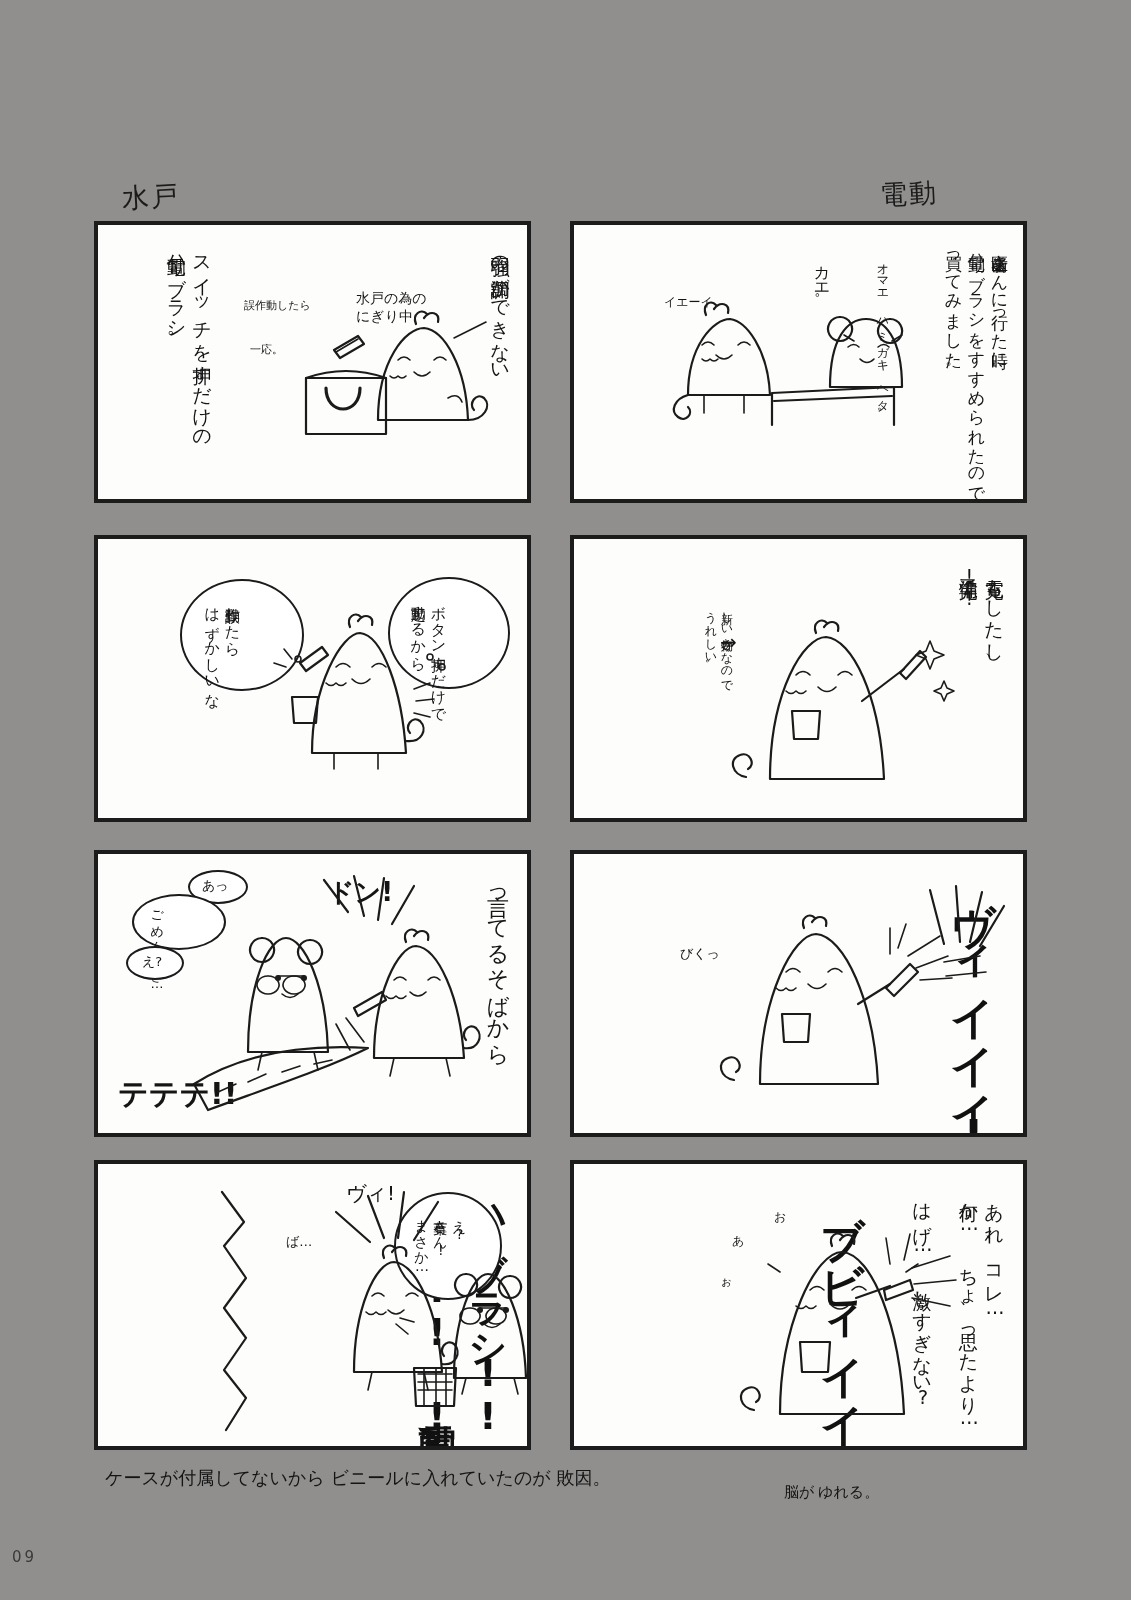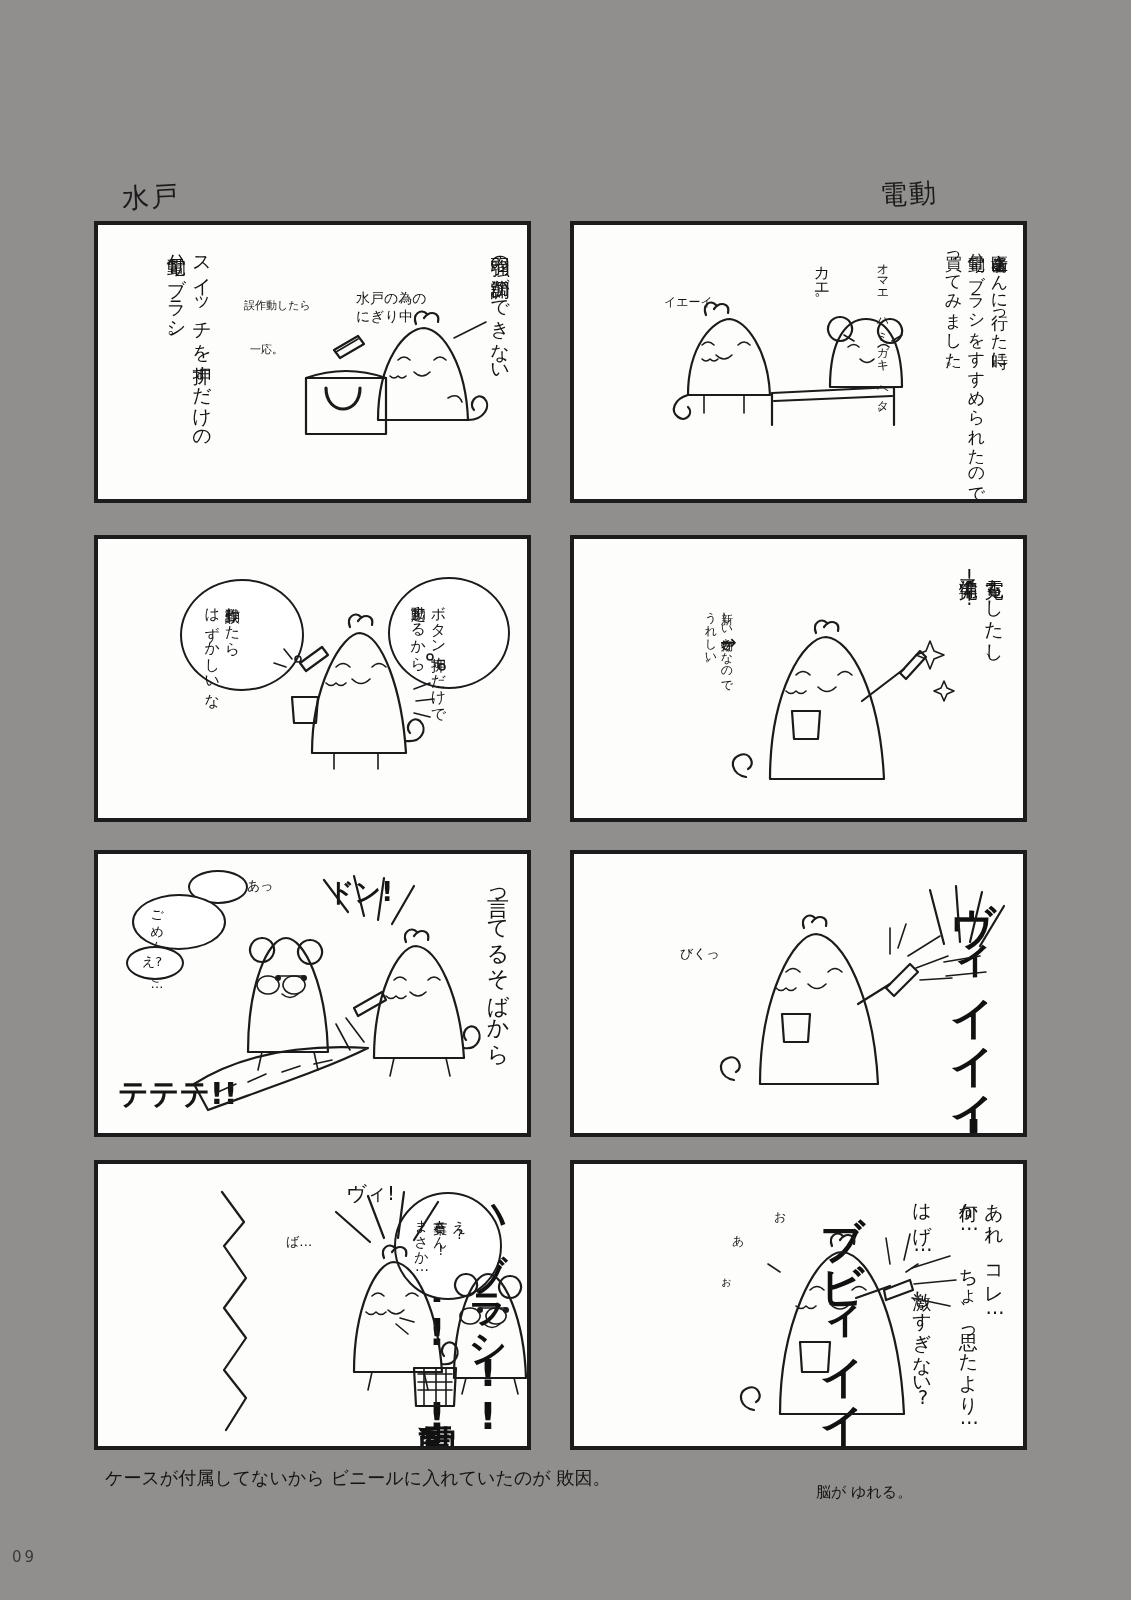--- a/index.html
+++ b/index.html
@@ -258,21 +258,21 @@
       <path class="ln1" d="M204 64 L212 40 M196 70 L196 44"></path>
     </svg>
   </div>
 
   <div class="panel" style="left:94px;top:850px;width:437px;height:287px;">
     <div class="vtext s22" style="right:14px;top:24px;">言ってるそばから</div>
     <div class="htext" style="left:230px;top:22px;font-size:26px;font-weight:bold;">ドン!</div>
     <div class="htext" style="left:20px;top:220px;font-size:30px;font-weight:bold;">テテテ!!</div>
 
     <div class="bubble" style="left:90px;top:16px;width:60px;height:34px;"></div>
-    <div class="htext" style="left:104px;top:24px;font-size:13px;margin-left:45px;">あっ</div>
+    <div class="htext" style="left:104px;top:24px;font-size:13px;">あっ</div>
 
     <div class="bubble" style="left:34px;top:40px;width:94px;height:56px;"></div>
     <div class="vtext s13" style="left:50px;top:48px;">ごめんなさ…</div>
 
     <div class="bubble" style="left:28px;top:92px;width:58px;height:34px;"></div>
     <div class="htext" style="left:44px;top:100px;font-size:13px;">え?</div>
 
     <svg class="art" style="left:80px;top:18px;" width="340" height="260" viewBox="0 0 340 260">
 
       <path class="ln" d="M146 8 L170 40 M176 4 L186 44 M206 6 L200 48 M236 14 L214 52"></path>
@@ -376,16 +376,16 @@
 
       <path class="ln" d="M196 186 L238 186 L236 224 L198 224 Z"></path>
       <path class="ln1" d="M200 192 L234 192 M200 200 L234 200 M200 208 L234 208"></path>
       <path class="ln1" d="M206 186 L206 224 M218 186 L218 224 M228 186 L228 224"></path>
 
       <path class="ln1" d="M190 152 l-12 -10 M196 140 l-14 -4"></path>
     </svg>
   </div>
 
   <div class="footnote" style="left:105px;top:1466px;">ケースが付属してないから ビニールに入れていたのが 敗因。</div>
-  <div class="footnote" style="left:816px;top:1483px;font-size:15px;">脳が ゆれる。</div>
+  <div class="footnote" style="left:784px;top:1483px;font-size:15px;font-family:Liberation Serif, serif;">脳が ゆれる。</div>
 
   <div class="pagenum">09</div>
 </div>
 
 </body></html>

